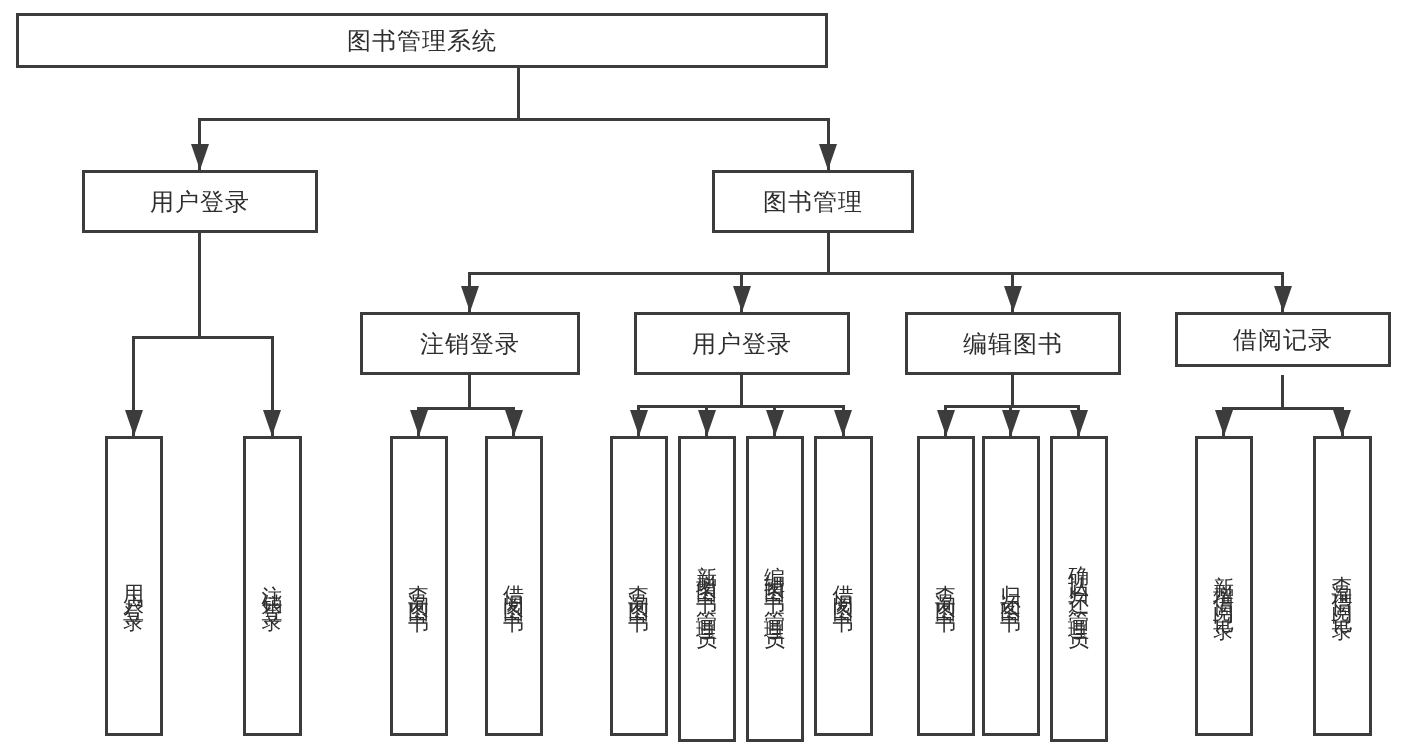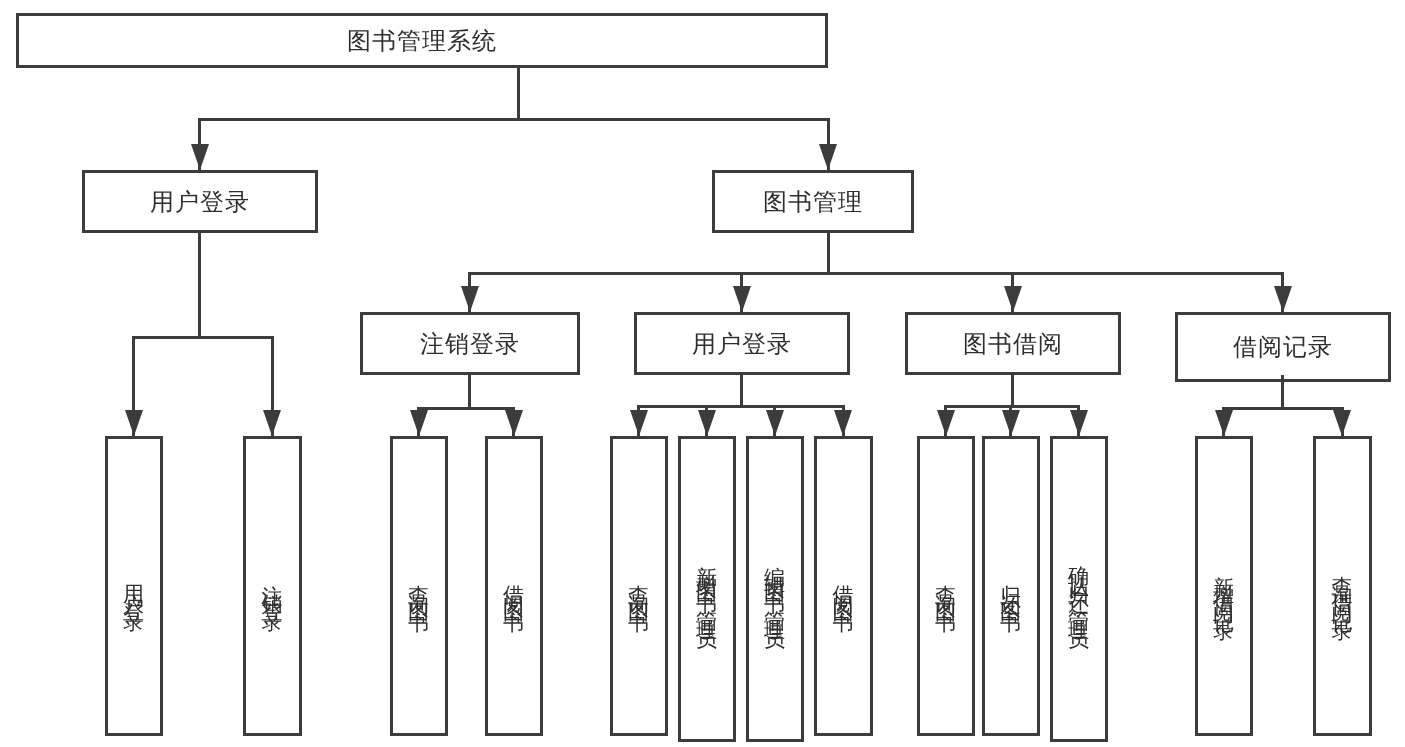--- a/index.html
+++ b/index.html
@@ -59,22 +59,22 @@
   <div class="arw" style="left:461px;top:286px"></div>
   <div class="vl" style="left:740px;top:272px;height:40px"></div>
   <div class="arw" style="left:733px;top:286px"></div>
   <div class="vl" style="left:1011px;top:272px;height:40px"></div>
   <div class="arw" style="left:1004px;top:286px"></div>
   <div class="vl" style="left:1281px;top:272px;height:40px"></div>
   <div class="arw" style="left:1274px;top:286px"></div>
 
   <div class="box hbox" style="left:360px;top:312px;width:220px;height:63px">注销登录</div>
   <div class="box hbox" style="left:634px;top:312px;width:216px;height:63px">用户登录</div>
-  <div class="box hbox" style="left:905px;top:312px;width:216px;height:63px">图书借阅</div>
-  <div class="box hbox" style="left:1175px;top:312px;width:216px;height:70px">借阅记录</div>
+  <div class="box hbox" style="left:905px;top:312px;width:216px;height:63px">编辑图书</div>
+  <div class="box hbox" style="left:1175px;top:312px;width:216px;height:55px">借阅记录</div>
 
   <div class="vl" style="left:468px;top:375px;height:35px"></div>
   <div class="hl" style="left:417px;top:407px;width:98px"></div>
   <div class="vl" style="left:417px;top:407px;height:29px"></div>
   <div class="arw" style="left:410px;top:410px"></div>
   <div class="vl" style="left:512px;top:407px;height:29px"></div>
   <div class="arw" style="left:505px;top:410px"></div>
 
   <div class="vl" style="left:740px;top:375px;height:33px"></div>
   <div class="hl" style="left:637px;top:405px;width:208px"></div>

